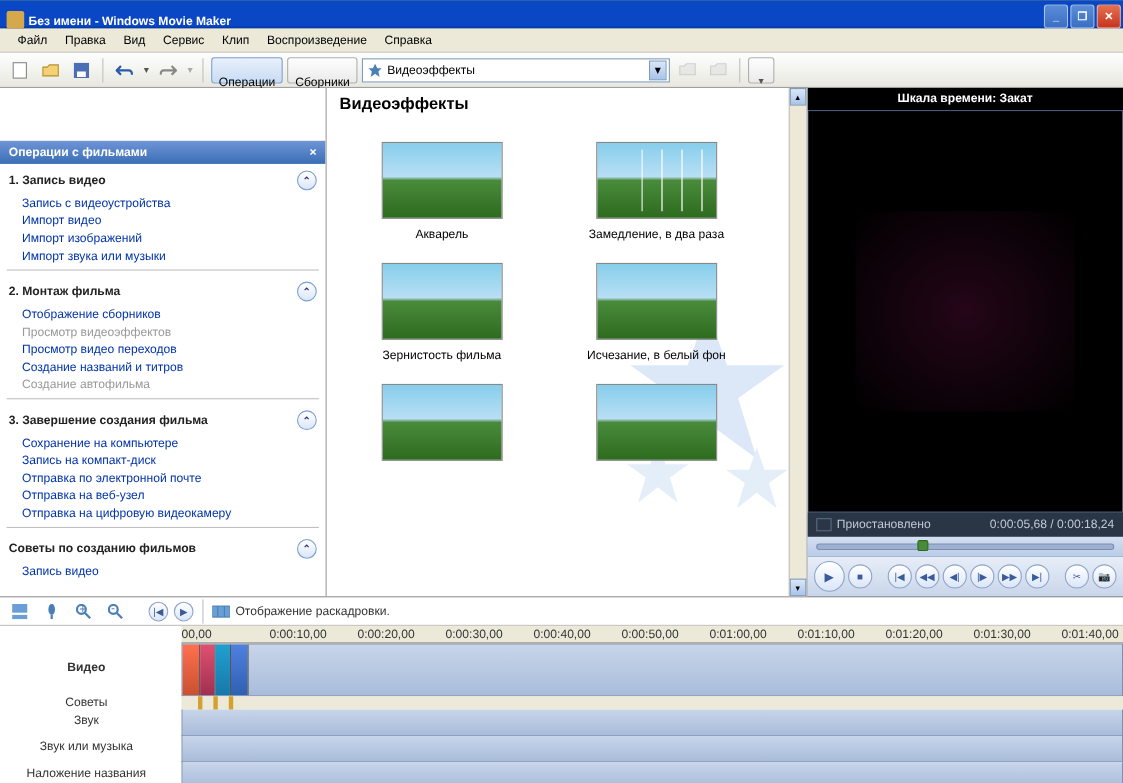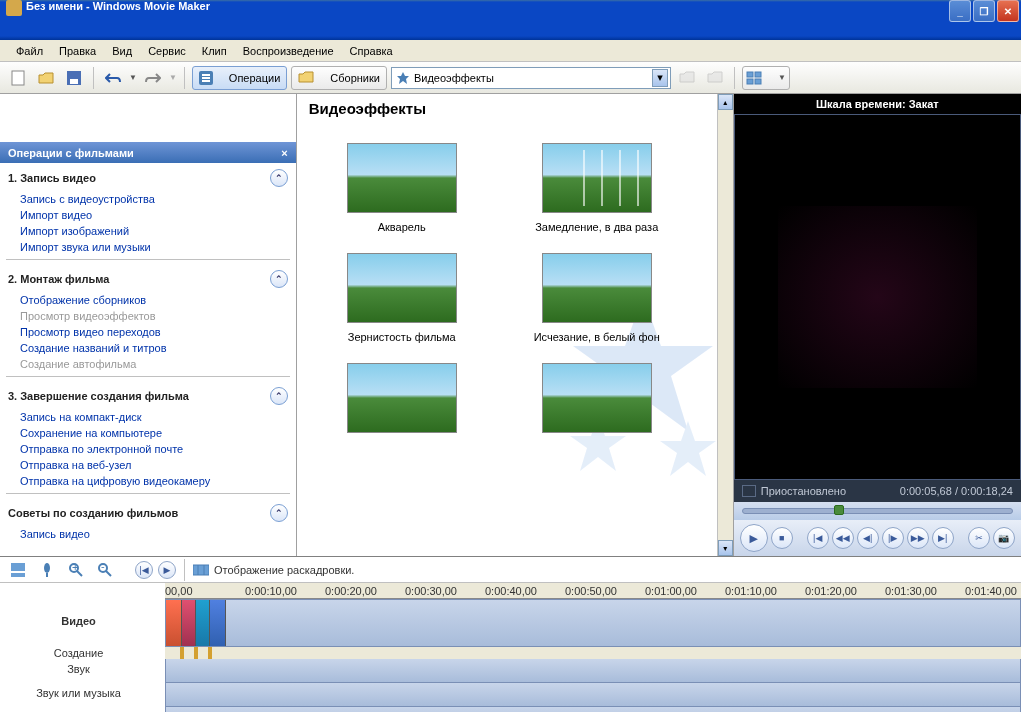--- a/index.html
+++ b/index.html
@@ -1,31 +1,31 @@
 <!DOCTYPE html>
 <html><head>
 <meta charset="utf-8">
 <style>
 * { margin: 0; padding: 0; box-sizing: border-box; font-family: Tahoma, sans-serif; font-size: 11px; }
 body { background: #ece9d8; width: 1021px; height: 712px; overflow: hidden; }
 
-.titlebar { height: 40px; background: linear-gradient(to bottom, #3a6ea5 0%, #0a47c4 5%, #0a47c4 90%, #003399 100%); display: flex; align-items: flex-start; padding: 0 2px 0 6px; color: white; font-weight: bold; font-size: 12px; }
+.titlebar { height: 26px; background: linear-gradient(to bottom, #3a6ea5 0%, #0a47c4 5%, #0a47c4 90%, #003399 100%); display: flex; align-items: flex-end; padding: 0 2px 0 6px; color: white; font-weight: bold; font-size: 12px; }
 .titlebar .icon { width: 16px; height: 16px; background: #d4a84b; margin-right: 4px; border-radius: 2px; }
 .titlebar .spacer { flex: 1; }
 .winbtn { width: 22px; height: 22px; margin-left: 2px; border-radius: 3px; border: 1px solid rgba(255,255,255,0.5); display: flex; align-items: center; justify-content: center; font-weight: bold; color: white; font-size: 10px; }
 .winbtn.min, .winbtn.max { background: linear-gradient(#5a8dd6, #3a6ec4); }
 .winbtn.close { background: linear-gradient(#e67050, #c43520); }
 
 .menubar { height: 22px; background: #ece9d8; display: flex; align-items: center; padding: 0 8px; border-bottom: 1px solid #c0c0c0; }
 .menubar span { padding: 3px 8px; cursor: default; }
 
 .toolbar { height: 32px; background: linear-gradient(#fefefe, #e8e8e0); display: flex; align-items: center; padding: 0 6px; border-bottom: 1px solid #a0a0a0; gap: 4px; }
 .tbtn { width: 24px; height: 24px; display: flex; align-items: center; justify-content: center; border-radius: 2px; }
 .sep { width: 1px; height: 22px; background: #c0c0c0; margin: 0 3px; }
-.tbtn-txt { height: 24px; display: flex; align-items: center; padding: 0 6px; gap: 16px; border: 1px solid #b0b0b0; background: linear-gradient(#fefefe, #eaeaea); border-radius: 3px; }
+.tbtn-txt { height: 24px; display: flex; align-items: center; padding: 0 6px; gap: 16px; border: 1px solid #b0b0b0; background: linear-gradient(#fefefe, #eaeaea); border-radius: 3px; flex-direction: column; }
 .tbtn-txt.blue { border: 1px solid #7a9fd3; background: linear-gradient(#e8f0fb, #c8dcf5); }
 .combo { height: 22px; width: 280px; border: 1px solid #7f9db9; background: white; display: flex; align-items: center; padding: 0 2px 0 4px; }
 .combo .arrow { margin-left: auto; width: 16px; height: 18px; background: linear-gradient(#dbe6f8, #a8c4ec); border: 1px solid #7f9db9; display: flex; align-items: center; justify-content: center; }
 
 .workspace { display: flex; height: 462px; }
 .tasks-col { width: 314px; background: white; display: flex; flex-direction: column; }
 .tasks-hdr { height: 21px; background: linear-gradient(#6f95d6, #3a6eb5); color: white; font-weight: bold; display: flex; align-items: center; padding: 0 8px; margin-top: 48px; }
 .tasks-hdr .x { margin-left: auto; }
 .task-sec-hdr { display: flex; align-items: center; padding: 6px 8px 4px 8px; font-weight: bold; font-size: 13px; color: #222; }
 .task-sec-hdr .collapse { margin-left: auto; width: 18px; height: 18px; border: 1px solid #7a9fd3; border-radius: 50%; background: linear-gradient(#fff,#dbe6f8); display: flex; align-items: center; justify-content: center; color: #336; font-size: 9px; }
@@ -196,22 +196,22 @@
         <div class="task-link">Отображение сборников</div>
         <div class="task-link disabled">Просмотр видеоэффектов</div>
         <div class="task-link">Просмотр видео переходов</div>
         <div class="task-link">Создание названий и титров</div>
         <div class="task-link disabled">Создание автофильма</div>
         <div class="task-divider"></div>
         <div class="task-sec-hdr">
           <span>3. Завершение создания фильма</span>
           <span class="collapse">⌃</span>
         </div>
+        <div class="task-link">Сохранение на компьютере</div>
         <div class="task-link">Запись на компакт-диск</div>
-        <div class="task-link">Сохранение на компьютере</div>
         <div class="task-link">Отправка по электронной почте</div>
         <div class="task-link">Отправка на веб-узел</div>
         <div class="task-link">Отправка на цифровую видеокамеру</div>
         <div class="task-divider"></div>
         <div class="task-sec-hdr">
           <span>Советы по созданию фильмов</span>
           <span class="collapse">⌃</span>
         </div>
         <div class="task-link">Запись видео</div>
       </div>
@@ -325,21 +325,21 @@
     <svg width="16" height="14">
         <rect x="0" y="2" width="16" height="10" fill="#6a9fd5" stroke="#4a7fb5"></rect>
         <line x1="5" y1="2" x2="5" y2="12" stroke="#4a7fb5"></line>
         <line x1="11" y1="2" x2="11" y2="12" stroke="#4a7fb5"></line>
       </svg>
     <span style="color:#333;">Отображение раскадровки.</span>
   </div>
   <div class="tl-body">
     <div class="tl-labels">
       <div class="big">Видео</div>
-      <div style="height:12px;padding-top:0;">Создание</div>
+      <div style="height:12px;padding-top:0;">Советы</div>
       <div>Звук</div>
       <div>Звук или музыка</div>
       <div>Наложение названия</div>
     </div>
     <div class="tl-tracks">
       <div class="tl-ruler" id="tl-ruler">
           <span style="left: 0px;">00,00</span>
           <span style="left: 80px;">0:00:10,00</span>
           <span style="left: 160px;">0:00:20,00</span>
           <span style="left: 240px;">0:00:30,00</span>

